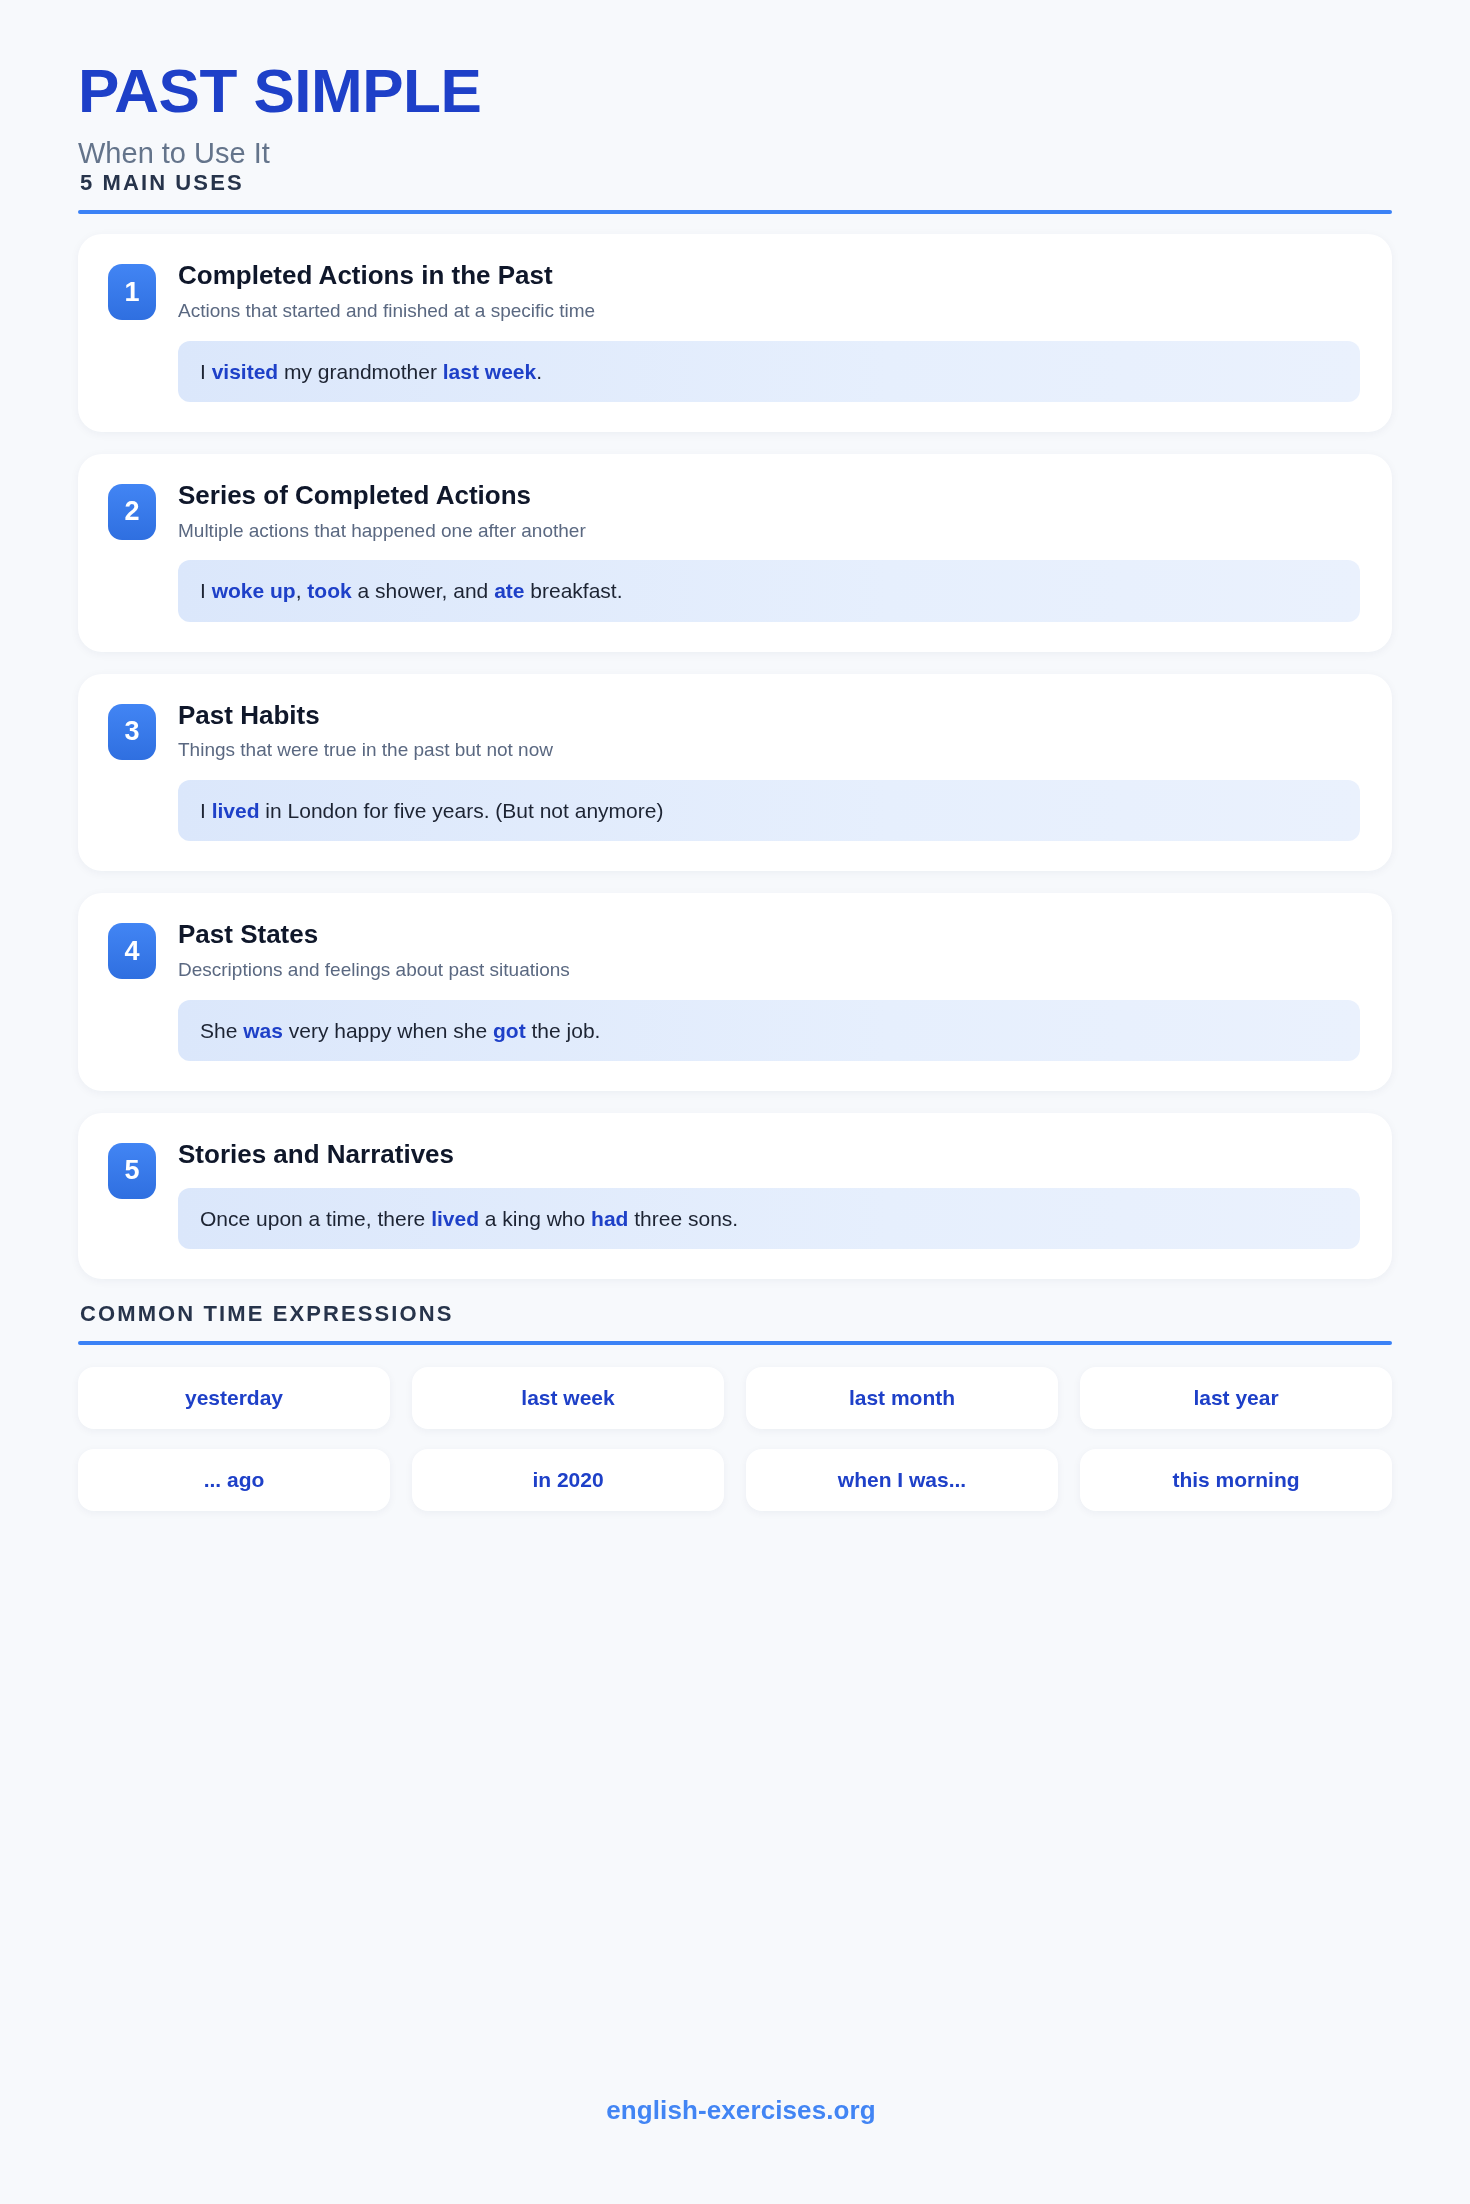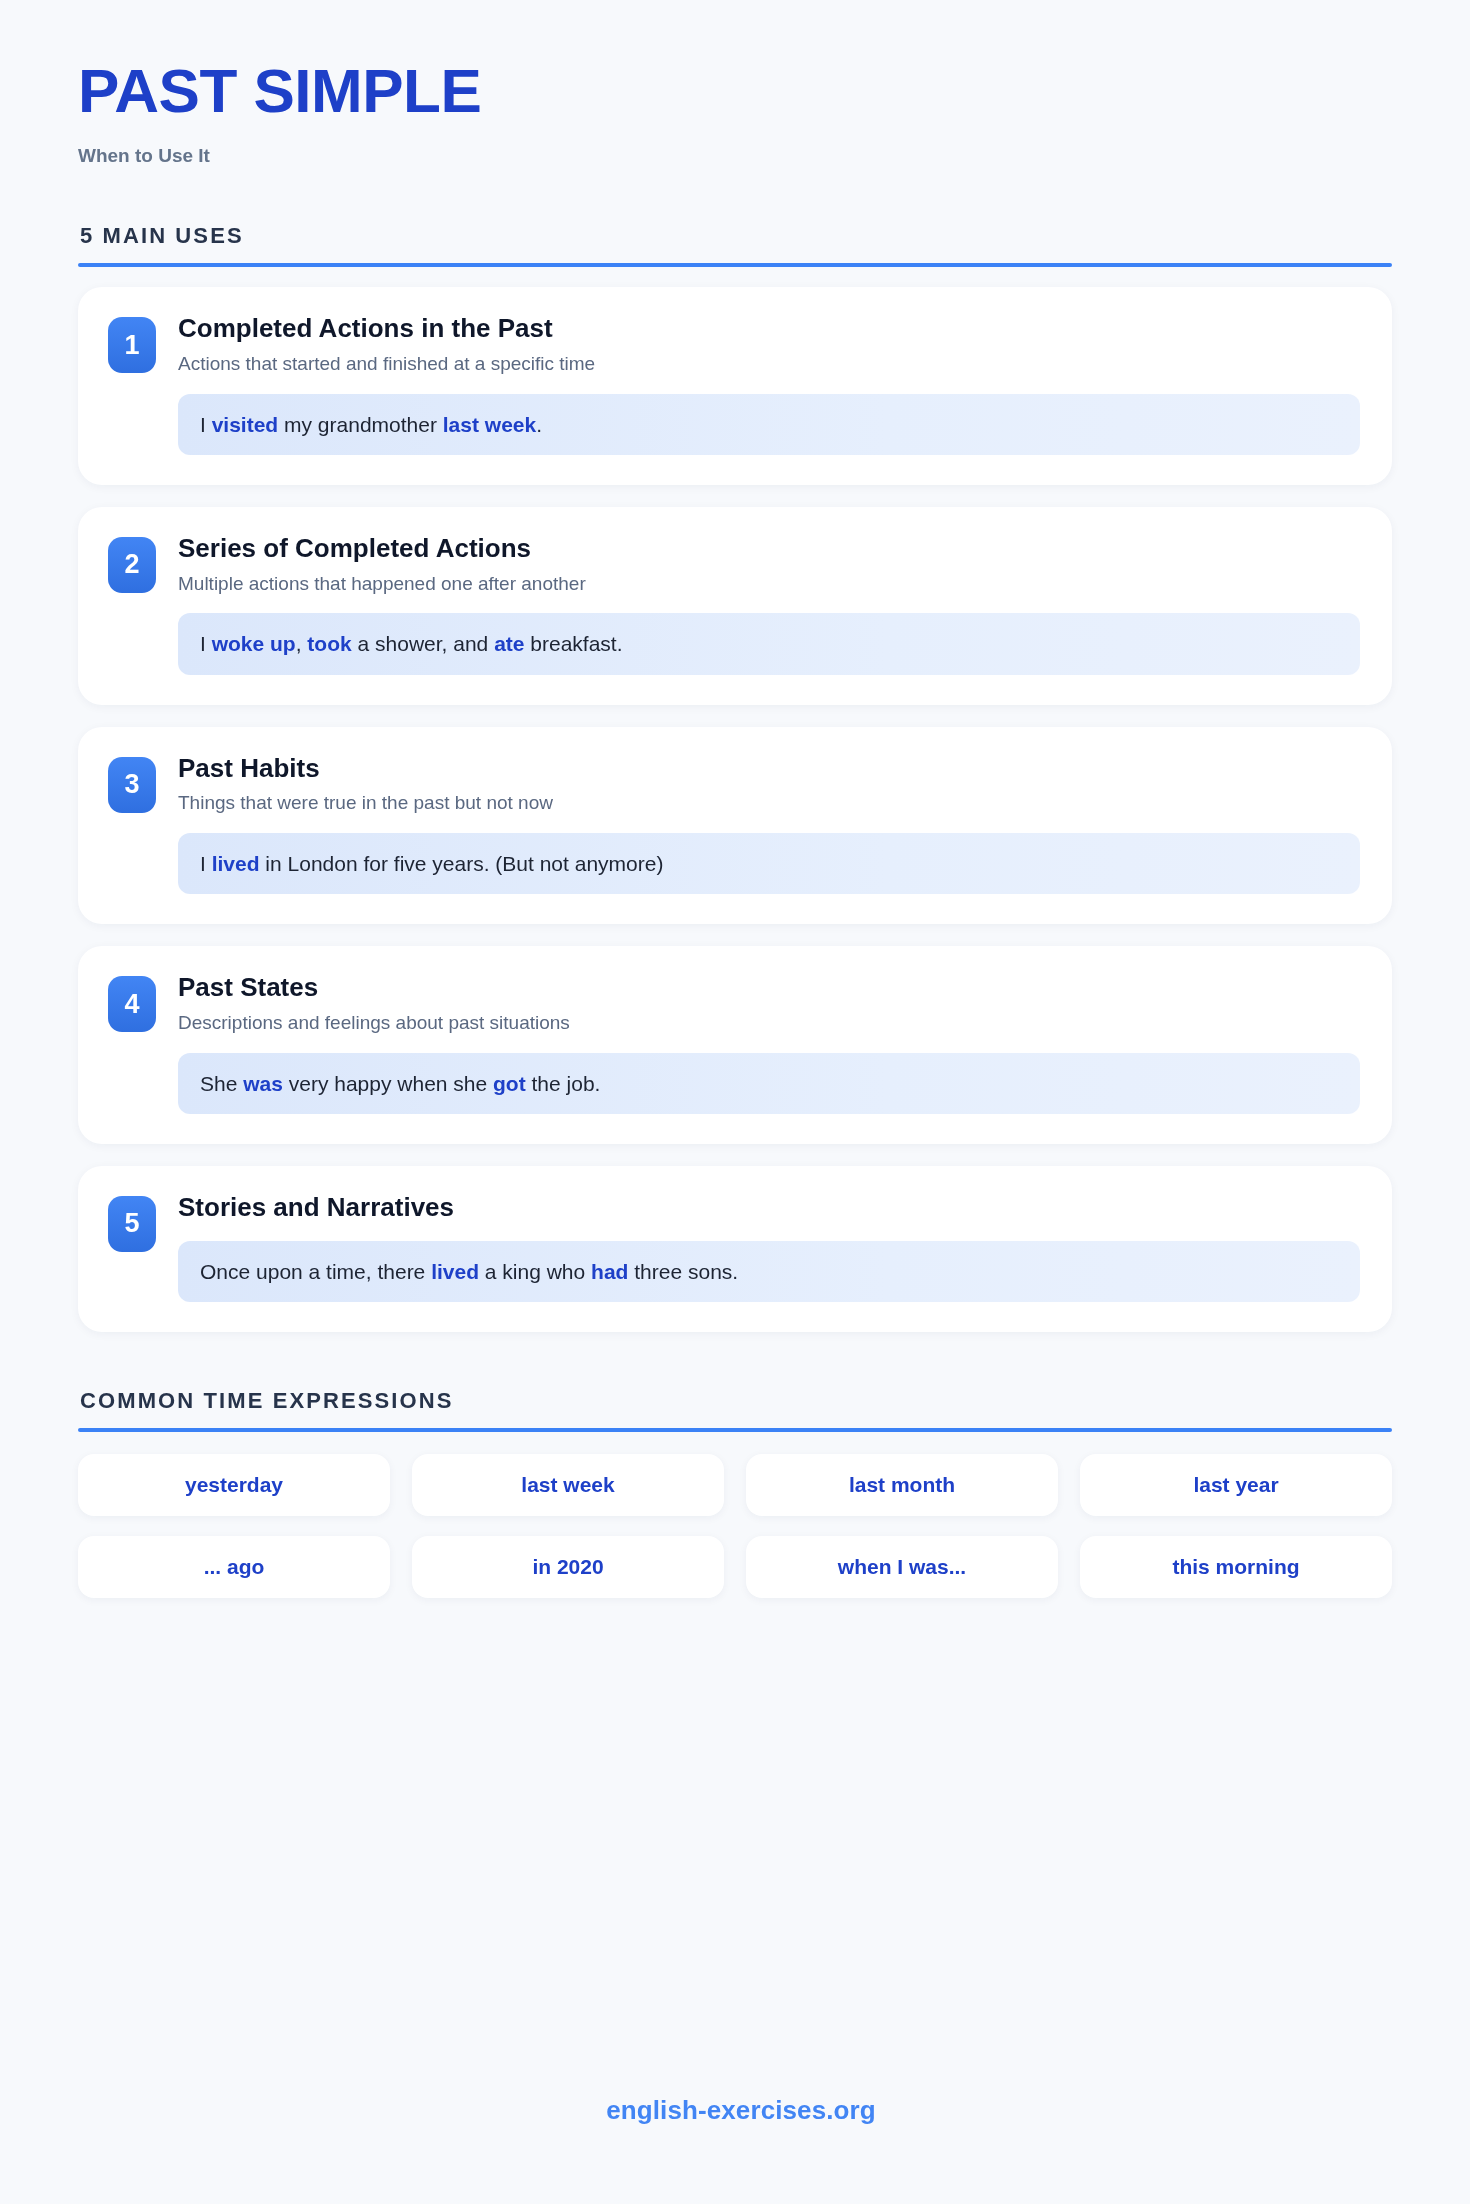--- a/index.html
+++ b/index.html
@@ -23,29 +23,28 @@
   
   .header { padding-top: 58px; text-align: left; }
   .main-title {
     font-size: 62px;
     font-weight: bold;
     color: #1e40c8;
     letter-spacing: -0.5px;
     line-height: 1.05;
   }
   .sub-title {
-    margin-top: 22px;
-    font-size: 19px;
-    font-weight: bold;
+    margin-top: 14px;
+    font-size: 29px;
+    font-weight: normal;
     color: #64748b;
   }
 
   
   .section {
-    margin-top: 56px;
   }
   .section-heading {
     font-size: 22px;
     font-weight: bold;
     color: #27344b;
     letter-spacing: 2.1px;
     padding-left: 2px;
   }
   .section-rule {
     margin-top: 14px;

